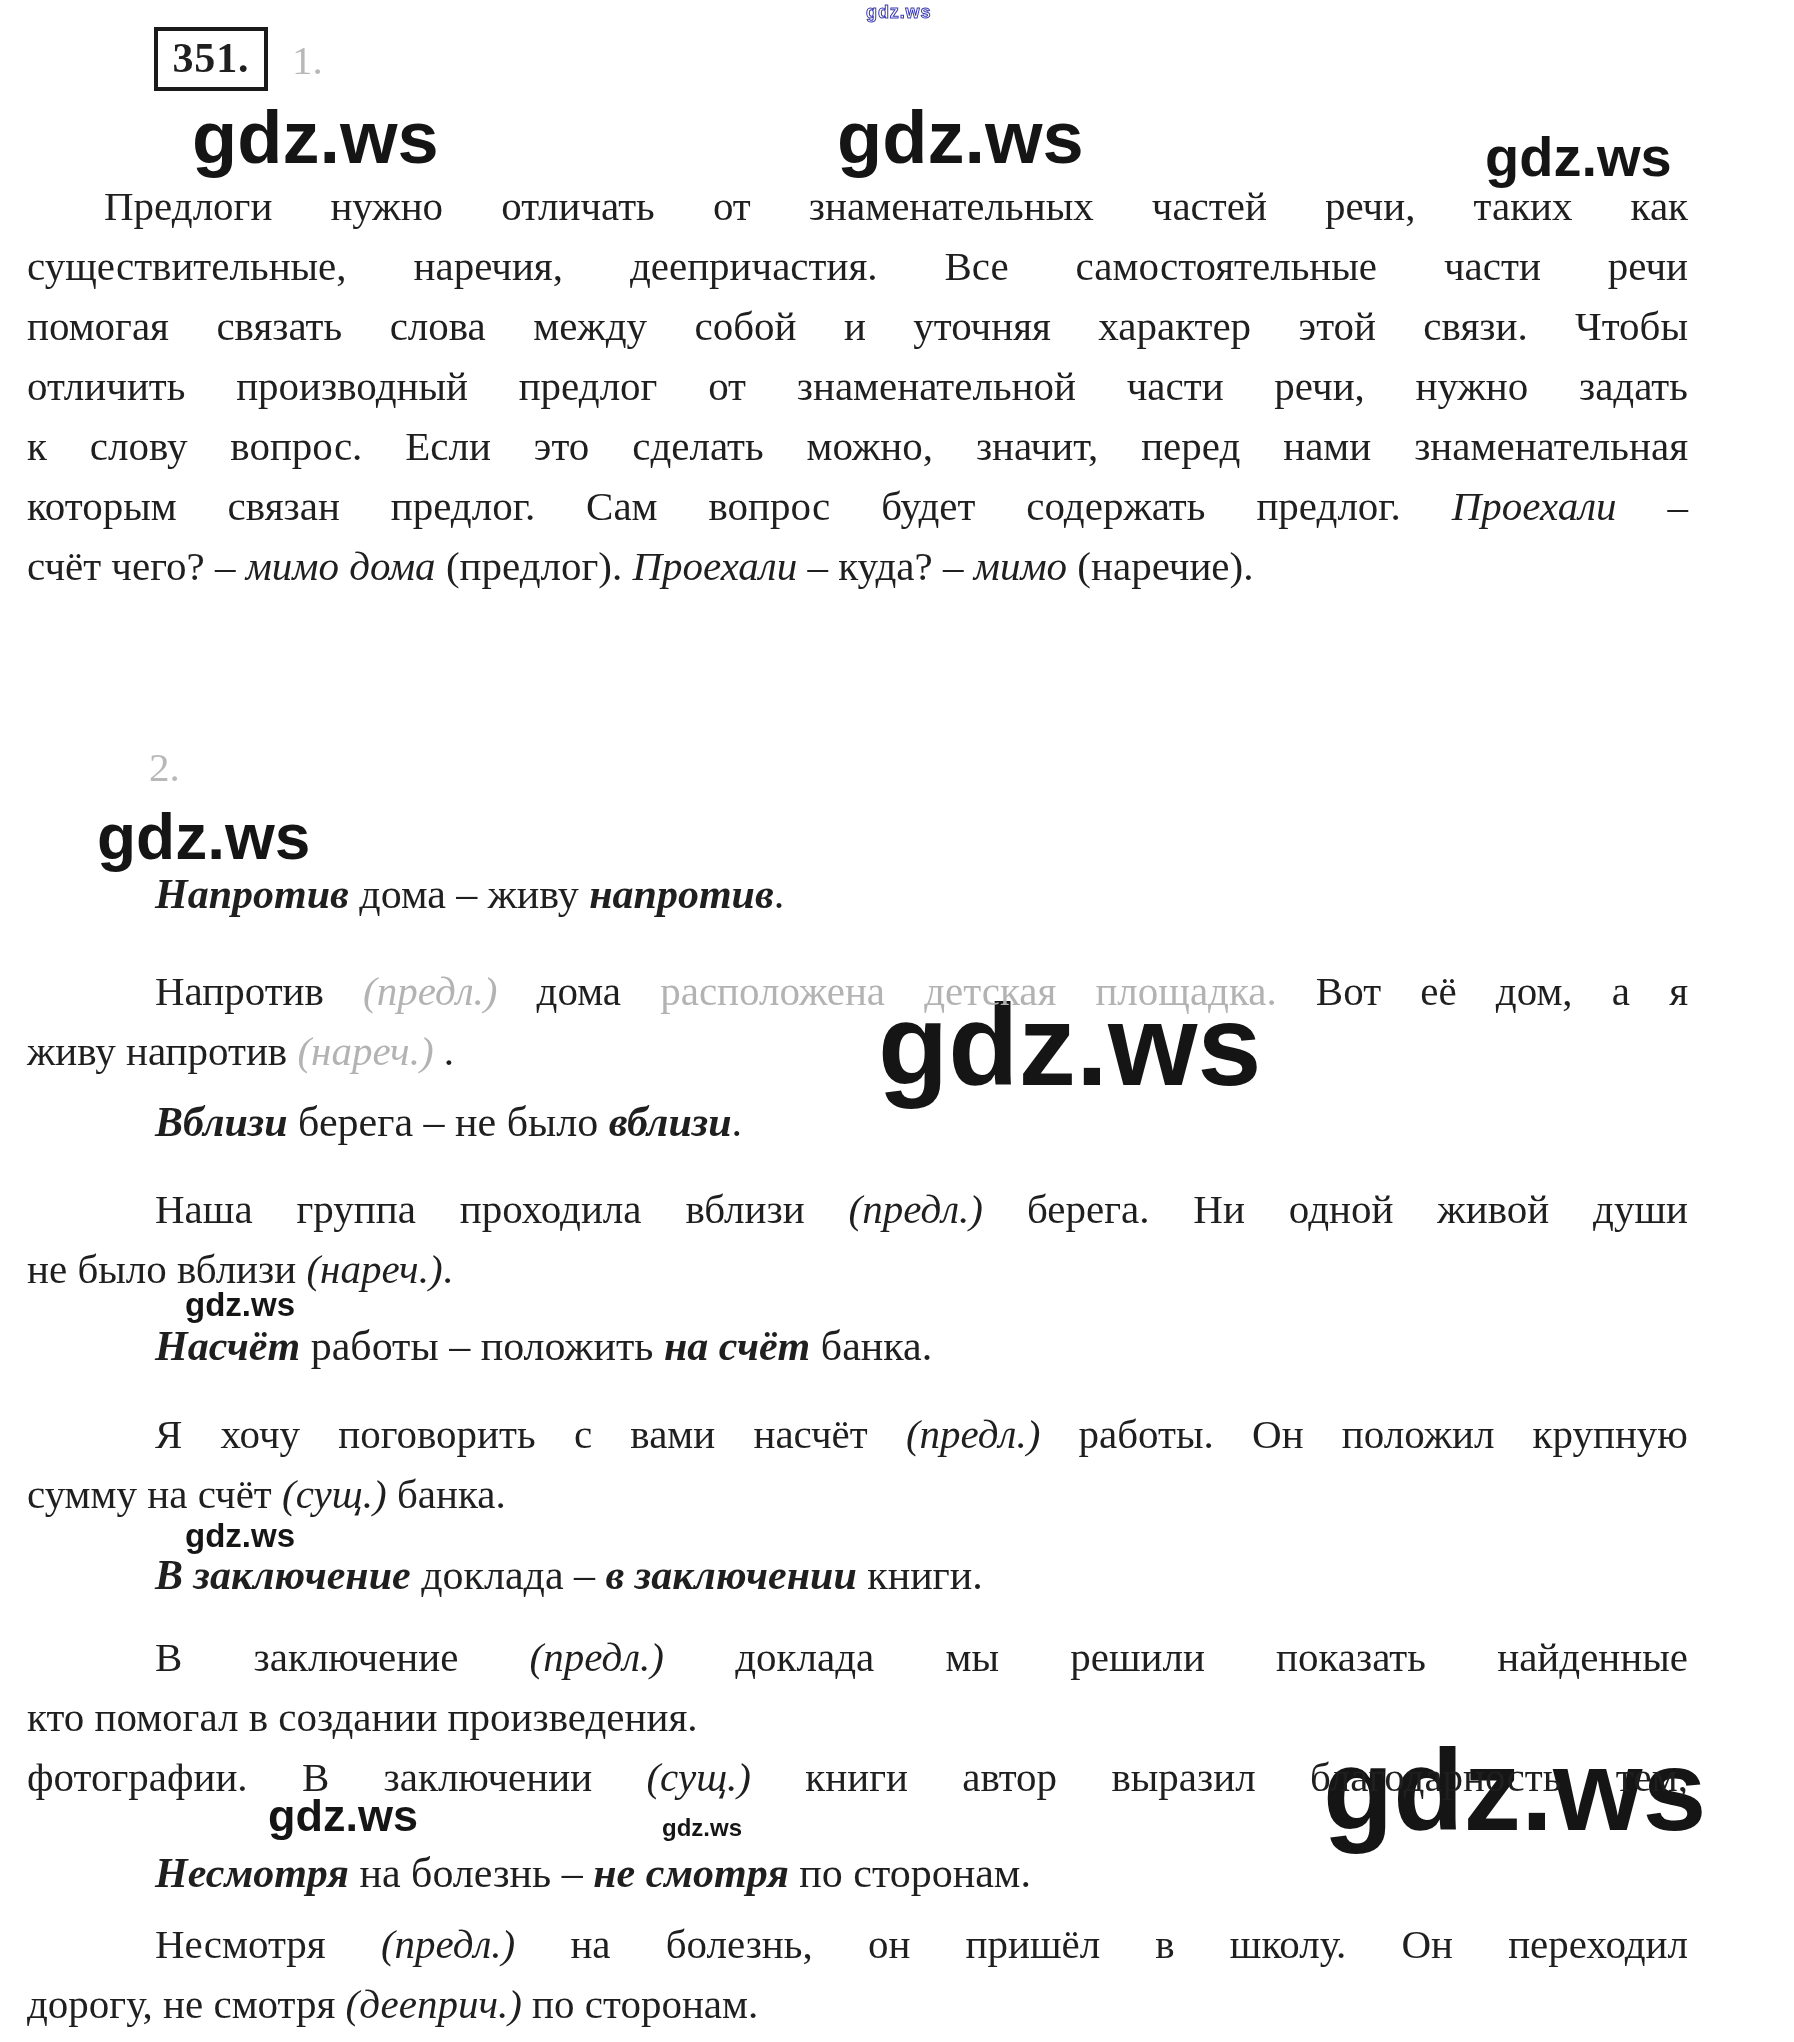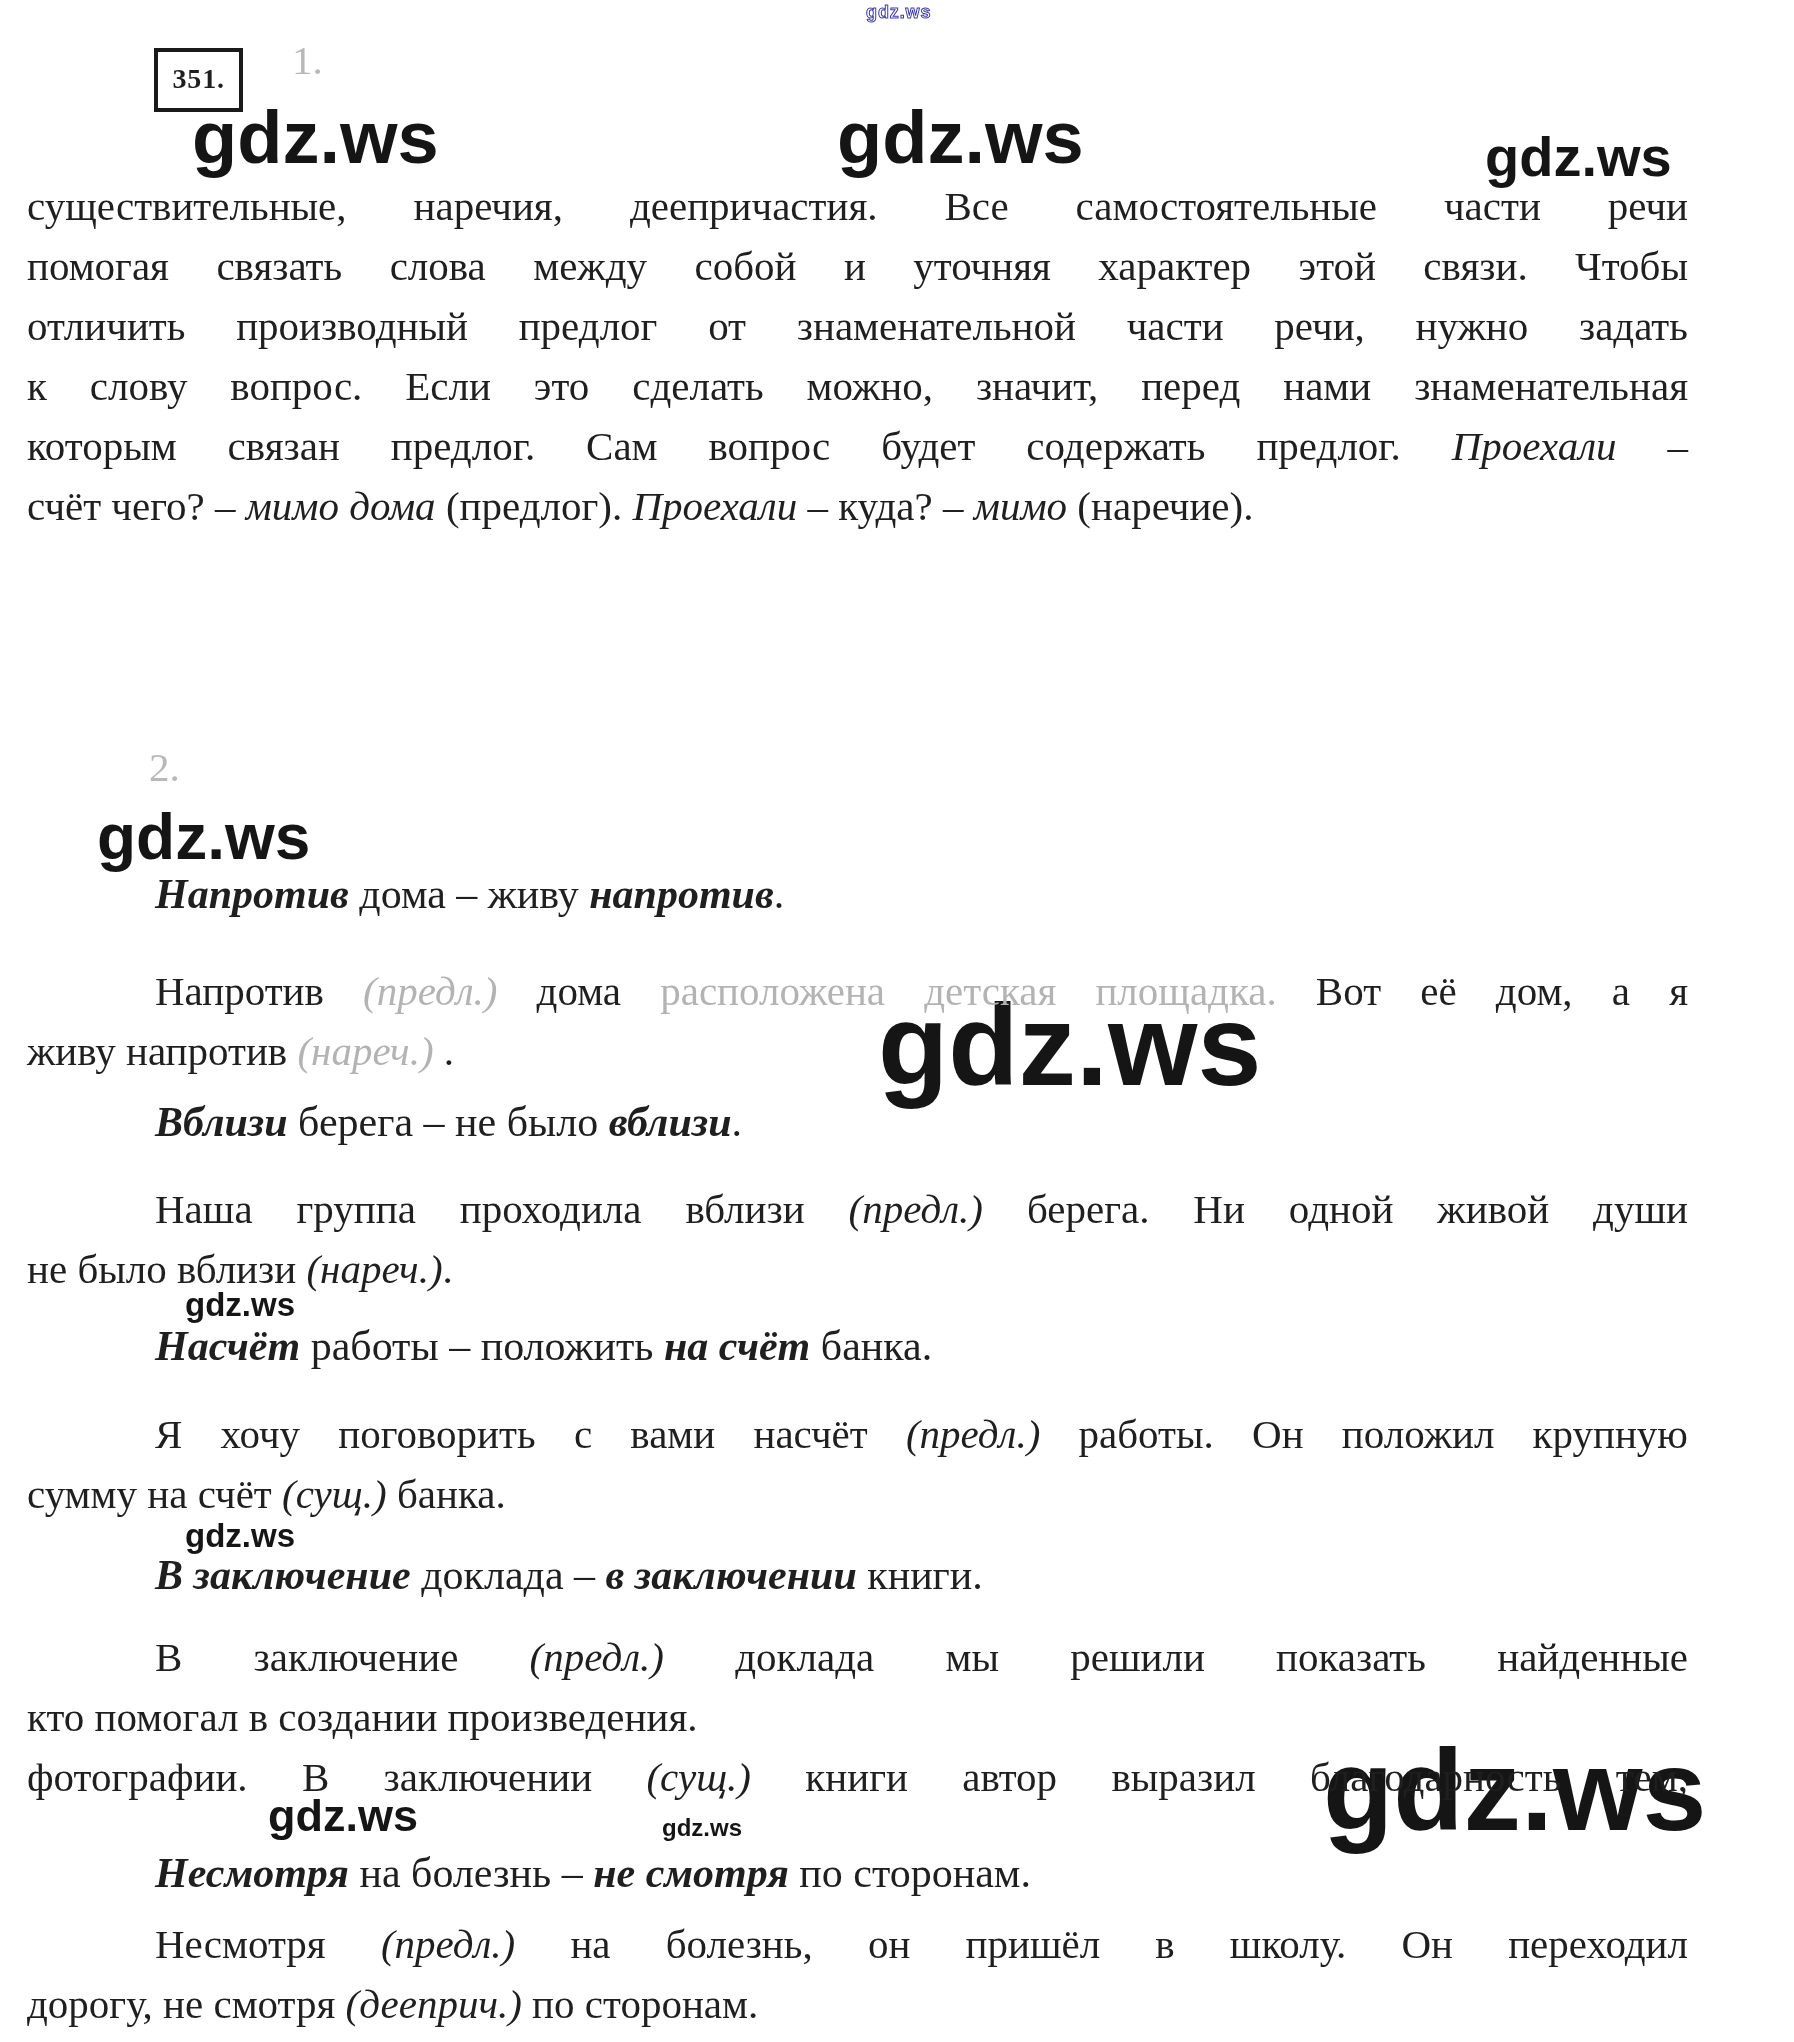--- a/index.html
+++ b/index.html
@@ -14,24 +14,24 @@
     width:1795px;height:2042px;
     background:#ffffff;
     position:relative;
     font-family:"Liberation Serif", serif;
     color:var(--text);
     overflow:hidden;
   }
   .abs{position:absolute;}
   
   .exercise-box{
-    left:154px;top:48px;
+    left:154px;top:27px;
     border:4.5px solid #1a1a1a;
     padding:0.9px 14.4px 2.7px 14.4px;
-    font-weight:700;font-size:28px;line-height:52px;
+    font-weight:700;font-size:42px;line-height:52px;
     letter-spacing:0.9px;
   }
   .part-label{
     font-size:41px;line-height:49px;color:var(--label);
   }
   .p1{left:292px;top:36px;}
   .p2{left:149px;top:743px;}
   
   .wm{
     font-family:"Liberation Sans", sans-serif;
@@ -88,20 +88,21 @@
 <span class="abs wm wm9">gdz.ws</span>
 <span class="abs wm wm10">gdz.ws</span>
 
 <div class="abs exercise-box">
   <span>351.</span>
 </div>
 <span class="abs part-label p1">1.</span>
 <span class="abs part-label p2">2.</span>
 
 <div class="abs textblock intro" id="intro">
+    <div class="line just" style="text-indent: 77px;"><span class="sg-n">Предлоги нужно отличать от знаменательных частей речи, таких как</span></div>
     <div class="line just"><span class="sg-n">существительные, наречия, деепричастия. Все самостоятельные части речи</span></div>
     <div class="line just"><span class="sg-n">помогая связать слова между собой и уточняя характер этой связи. Чтобы</span></div>
     <div class="line just"><span class="sg-n">отличить производный предлог от знаменательной части речи, нужно задать</span></div>
     <div class="line just"><span class="sg-n">к слову вопрос. Если это сделать можно, значит, перед нами знаменательная</span></div>
     <div class="line just"><span class="sg-n">которым связан предлог. Сам вопрос будет содержать предлог. </span><span class="sg-i">Проехали</span><span class="sg-n"> –</span></div>
     <div class="line"><span class="sg-n">счёт чего? – </span><span class="sg-i">мимо дома</span><span class="sg-n"> (предлог). </span><span class="sg-i">Проехали</span><span class="sg-n"> – куда? – </span><span class="sg-i">мимо</span><span class="sg-n"> (наречие).</span></div>
   </div>
 
 <div class="abs heading h-1" id="heading-1">
     <div class="line"><span class="sg-bi">Напротив</span><span class="sg-n"> дома – живу </span><span class="sg-bi">напротив</span><span class="sg-n">.</span></div>

